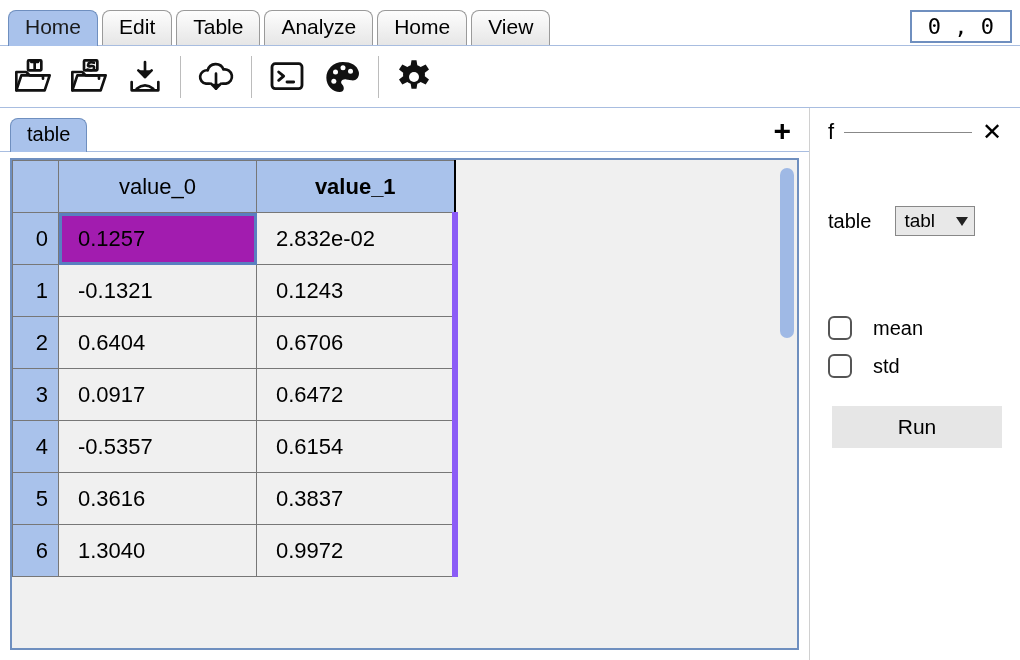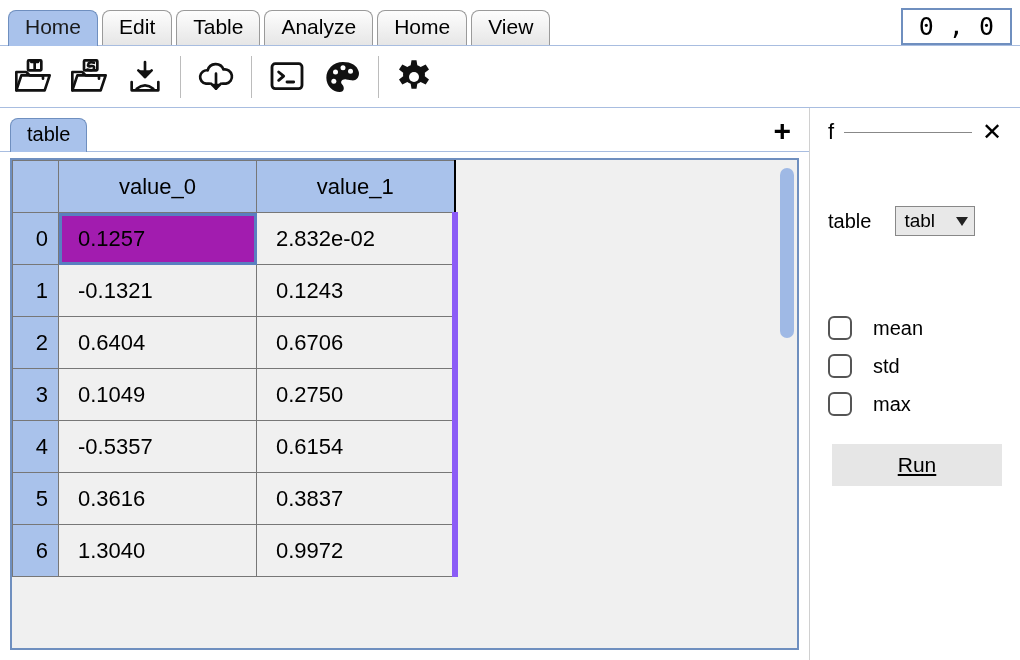--- a/index.html
+++ b/index.html
@@ -38,21 +38,21 @@
     border-color: #6f8fbf;
     color: #1a1a1a;
     position: relative;
     top: 1px;
     padding-bottom: 7px;
   }
   .coord-box {
     margin-left: auto;
     border: 2px solid #6f8fbf;
     padding: 2px 16px;
-    font-size: 25px;
+    font-size: 22px;
     font-family: "Consolas", monospace;
     align-self: center;
     margin-bottom: 4px;
   }
 
   
   .toolbar {
     display: flex;
     align-items: center;
     height: 62px;
@@ -146,21 +146,21 @@
     background: #a9c2eb;
     width: 46px;
   }
   table.data th.rowhdr {
     background: #a9c2eb;
     width: 46px;
     text-align: right;
     padding-right: 10px;
   }
   table.data th.colA { width: 198px; }
-  table.data th.colB { width: 198px; border-right: 2px solid #000; }
+  table.data th.colB { width: 198px; border-right: 2px solid #000; font-weight: bold; }
   table.data td.colB { border-right: 6px solid #8b5cf6; }
   td.selected {
     outline: 3px solid #5a7fc0;
     outline-offset: -3px;
     background: #a21caf;
   }
   
   .vscroll-thumb {
     position: absolute;
     right: 3px;
@@ -237,21 +237,20 @@
   .run-btn {
     display: block;
     width: 170px;
     margin-left: auto;
     text-align: center;
     background: #e6e6e6;
     border: 1px solid #e6e6e6;
     padding: 8px 0;
     font-size: 21px;
     cursor: pointer;
-    text-decoration: underline;
   }
 </style>
 </head>
 <body>
 
 <div class="menu-bar">
   <div class="menu-tab active"><span>Home</span></div>
   <div class="menu-tab"><span>Edit</span></div>
   <div class="menu-tab"><span>Table</span></div>
   <div class="menu-tab"><span>Analyze</span></div>
@@ -359,22 +358,22 @@
                 <td class="">-0.1321</td>
                 <td class="colB">0.1243</td>
               </tr>
               <tr>
                 <th class="rowhdr">2</th>
                 <td class="">0.6404</td>
                 <td class="colB">0.6706</td>
               </tr>
               <tr>
                 <th class="rowhdr">3</th>
-                <td class="">0.1049</td>
-                <td class="colB">0.2750</td>
+                <td class="">0.0917</td>
+                <td class="colB">0.6472</td>
               </tr>
               <tr>
                 <th class="rowhdr">4</th>
                 <td class="">-0.5357</td>
                 <td class="colB">0.6154</td>
               </tr>
               <tr>
                 <th class="rowhdr">5</th>
                 <td class="">0.3616</td>
                 <td class="colB">0.3837</td>
@@ -408,22 +407,18 @@
 
     <div class="checks">
       <div class="check-row">
         <div class="cb"></div>
         <span>mean</span>
       </div>
       <div class="check-row">
         <div class="cb"></div>
         <span>std</span>
       </div>
-      <div class="check-row">
-        <div class="cb"></div>
-        <span>max</span>
-      </div>
     </div>
 
     <div class="run-btn"><span>Run</span></div>
   </div>
 
 </div>
 
 </body></html>

